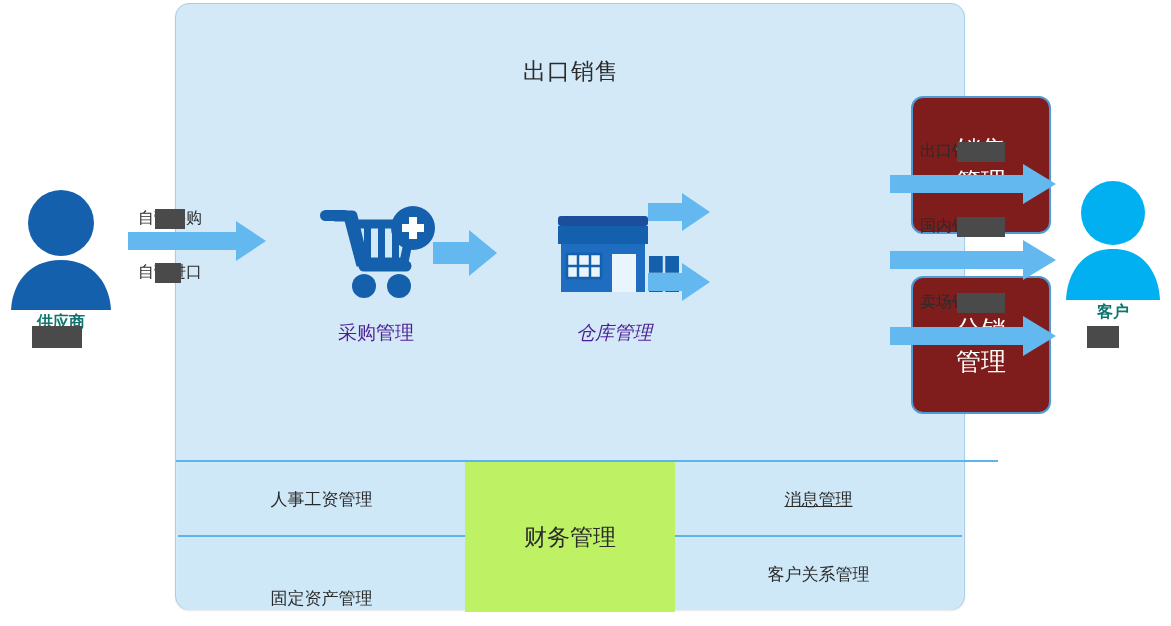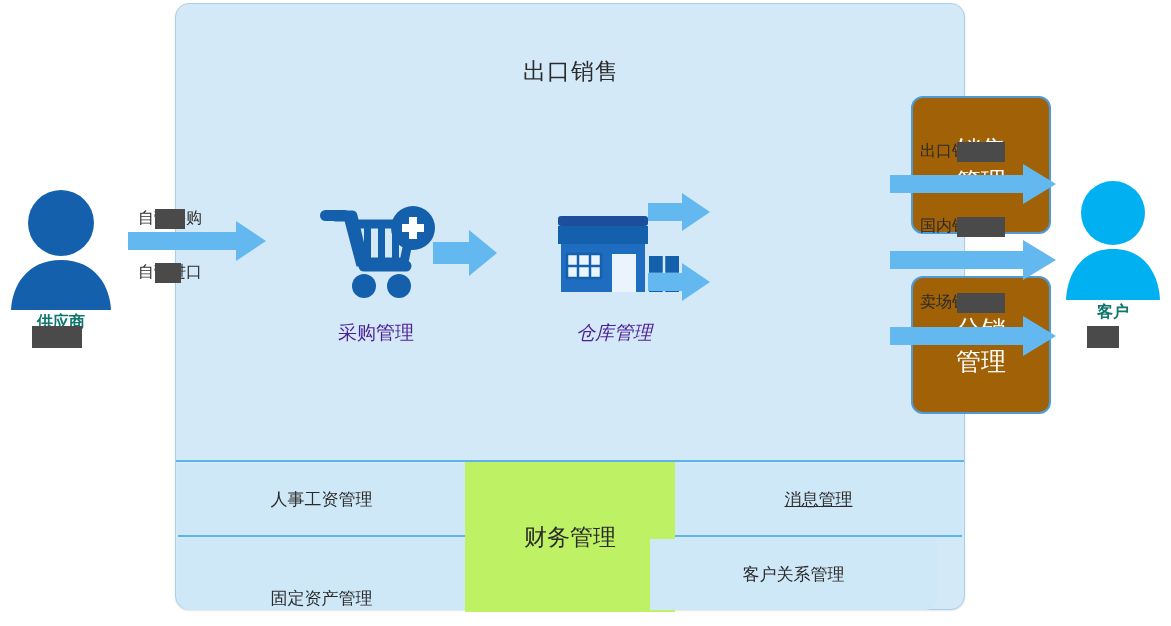--- a/index.html
+++ b/index.html
@@ -78,21 +78,21 @@
   .node-label {
     font-size: 19px;
     color: #4c1d95;
     margin-top: 6px;
     white-space: nowrap;
   }
 
   
   .bluebox {
     position: absolute;
-    background: #a16207;
+    background: #7f1d1d;
     border: 2px solid #4f9ad6;
     border-radius: 12px;
     color: #ffffff;
     font-size: 25px;
     line-height: 1.28;
     display: flex;
     align-items: center;
     justify-content: center;
     text-align: left;
     box-sizing: border-box;
@@ -110,36 +110,37 @@
   }
 
   
   #bottom-grid {
     position: absolute;
     left: 0px;
     top: 456px;
     width: 788px;
     height: 150px;
     border-top: 2px solid #5db4ea;
+    padding-left: 34px;
   }
   .bcell {
     position: absolute;
     background: #cfe8f8;
     display: flex;
     align-items: center;
     justify-content: center;
     font-size: 17px;
     color: #2b2b2b;
     box-sizing: border-box;
     white-space: nowrap;
   }
   #cell-hr      { left: 2px;   top: 2px;  width: 287px; height: 73px; border-bottom: 2px solid #5db4ea; }
   #cell-asset   { left: 2px;   top: 77px; width: 287px; height: 71px; border-bottom-left-radius: 12px; align-items: flex-end; }
   #cell-msg     { left: 499px; top: 2px;  width: 287px; height: 73px; border-bottom: 2px solid #5db4ea; text-decoration: underline; }
-  #cell-crm     { left: 474px; top: 77px; width: 287px; height: 71px; border-bottom-right-radius: 12px; }
+  #cell-crm     { left: 499px; top: 77px; width: 287px; height: 71px; border-bottom-right-radius: 12px; }
   #cell-finance {
     left: 289px; top: 0px; width: 210px; height: 150px;
     background: #bef264;
     font-size: 23px;
   }
 </style>
 </head>
 <body>
 
 <div id="erp-container">

